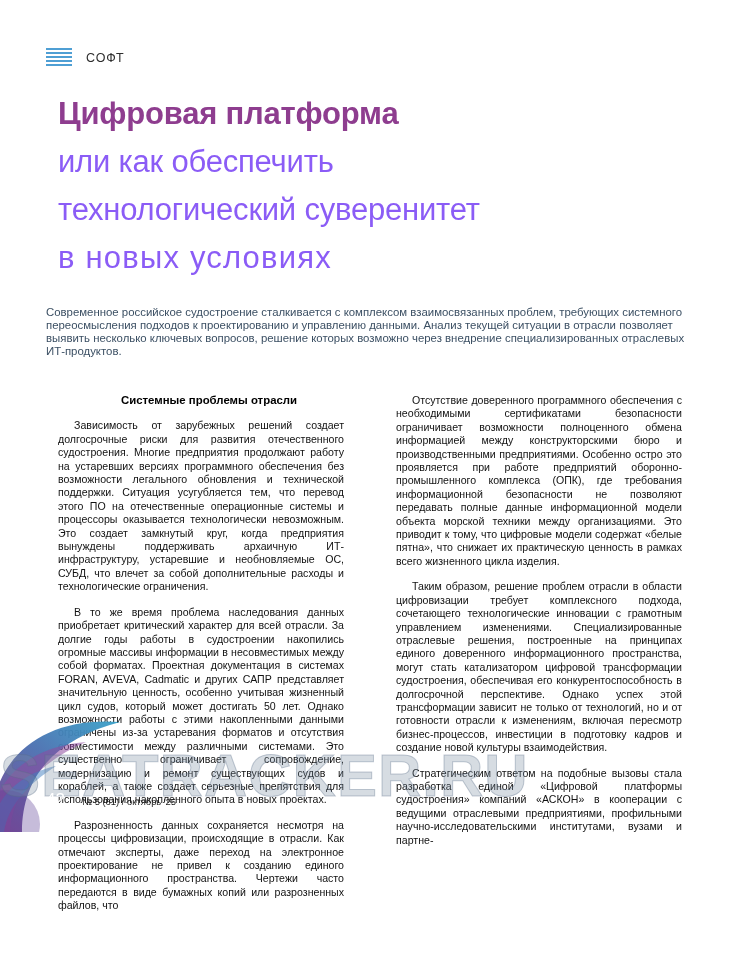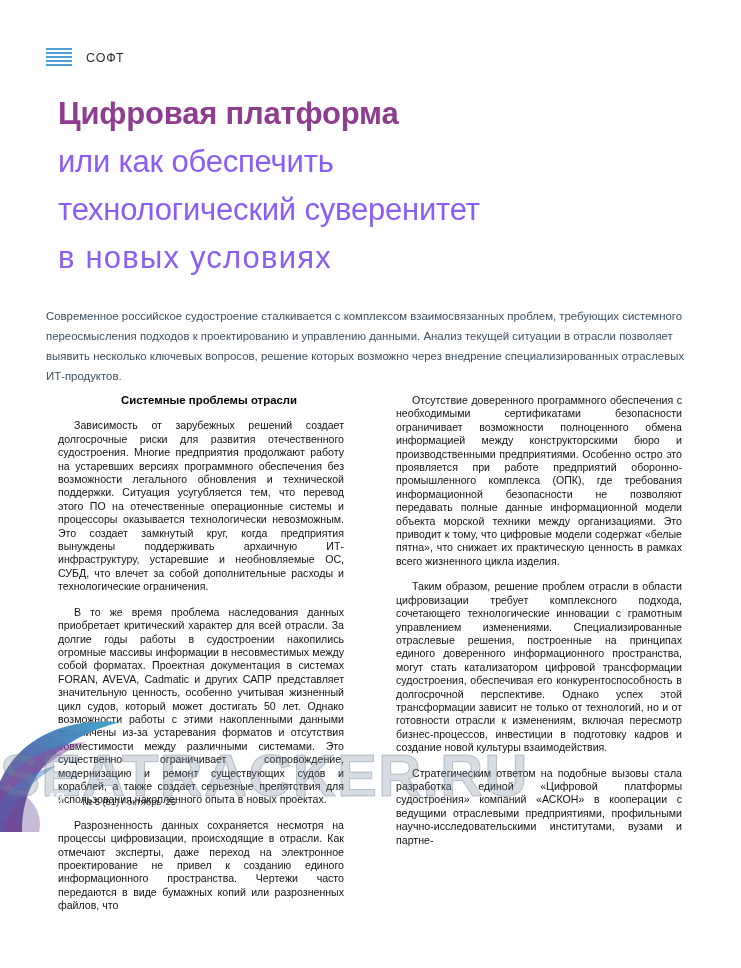--- a/index.html
+++ b/index.html
@@ -62,21 +62,21 @@
   .title-line.thin { font-weight: 400; }
   .title-line.spaced { letter-spacing: 1.2px; font-weight: 400; }
 
   
   .lead {
     position: absolute;
     left: 46px;
     top: 306px;
     width: 648px;
     font-size: 11.4px;
-    line-height: 20px;
+    line-height: 13px;
     color: #3b4f63;
     text-align: left;
   }
 
   
   .columns {
     position: absolute;
     left: 46px;
     top: 382px;
     width: 648px;

